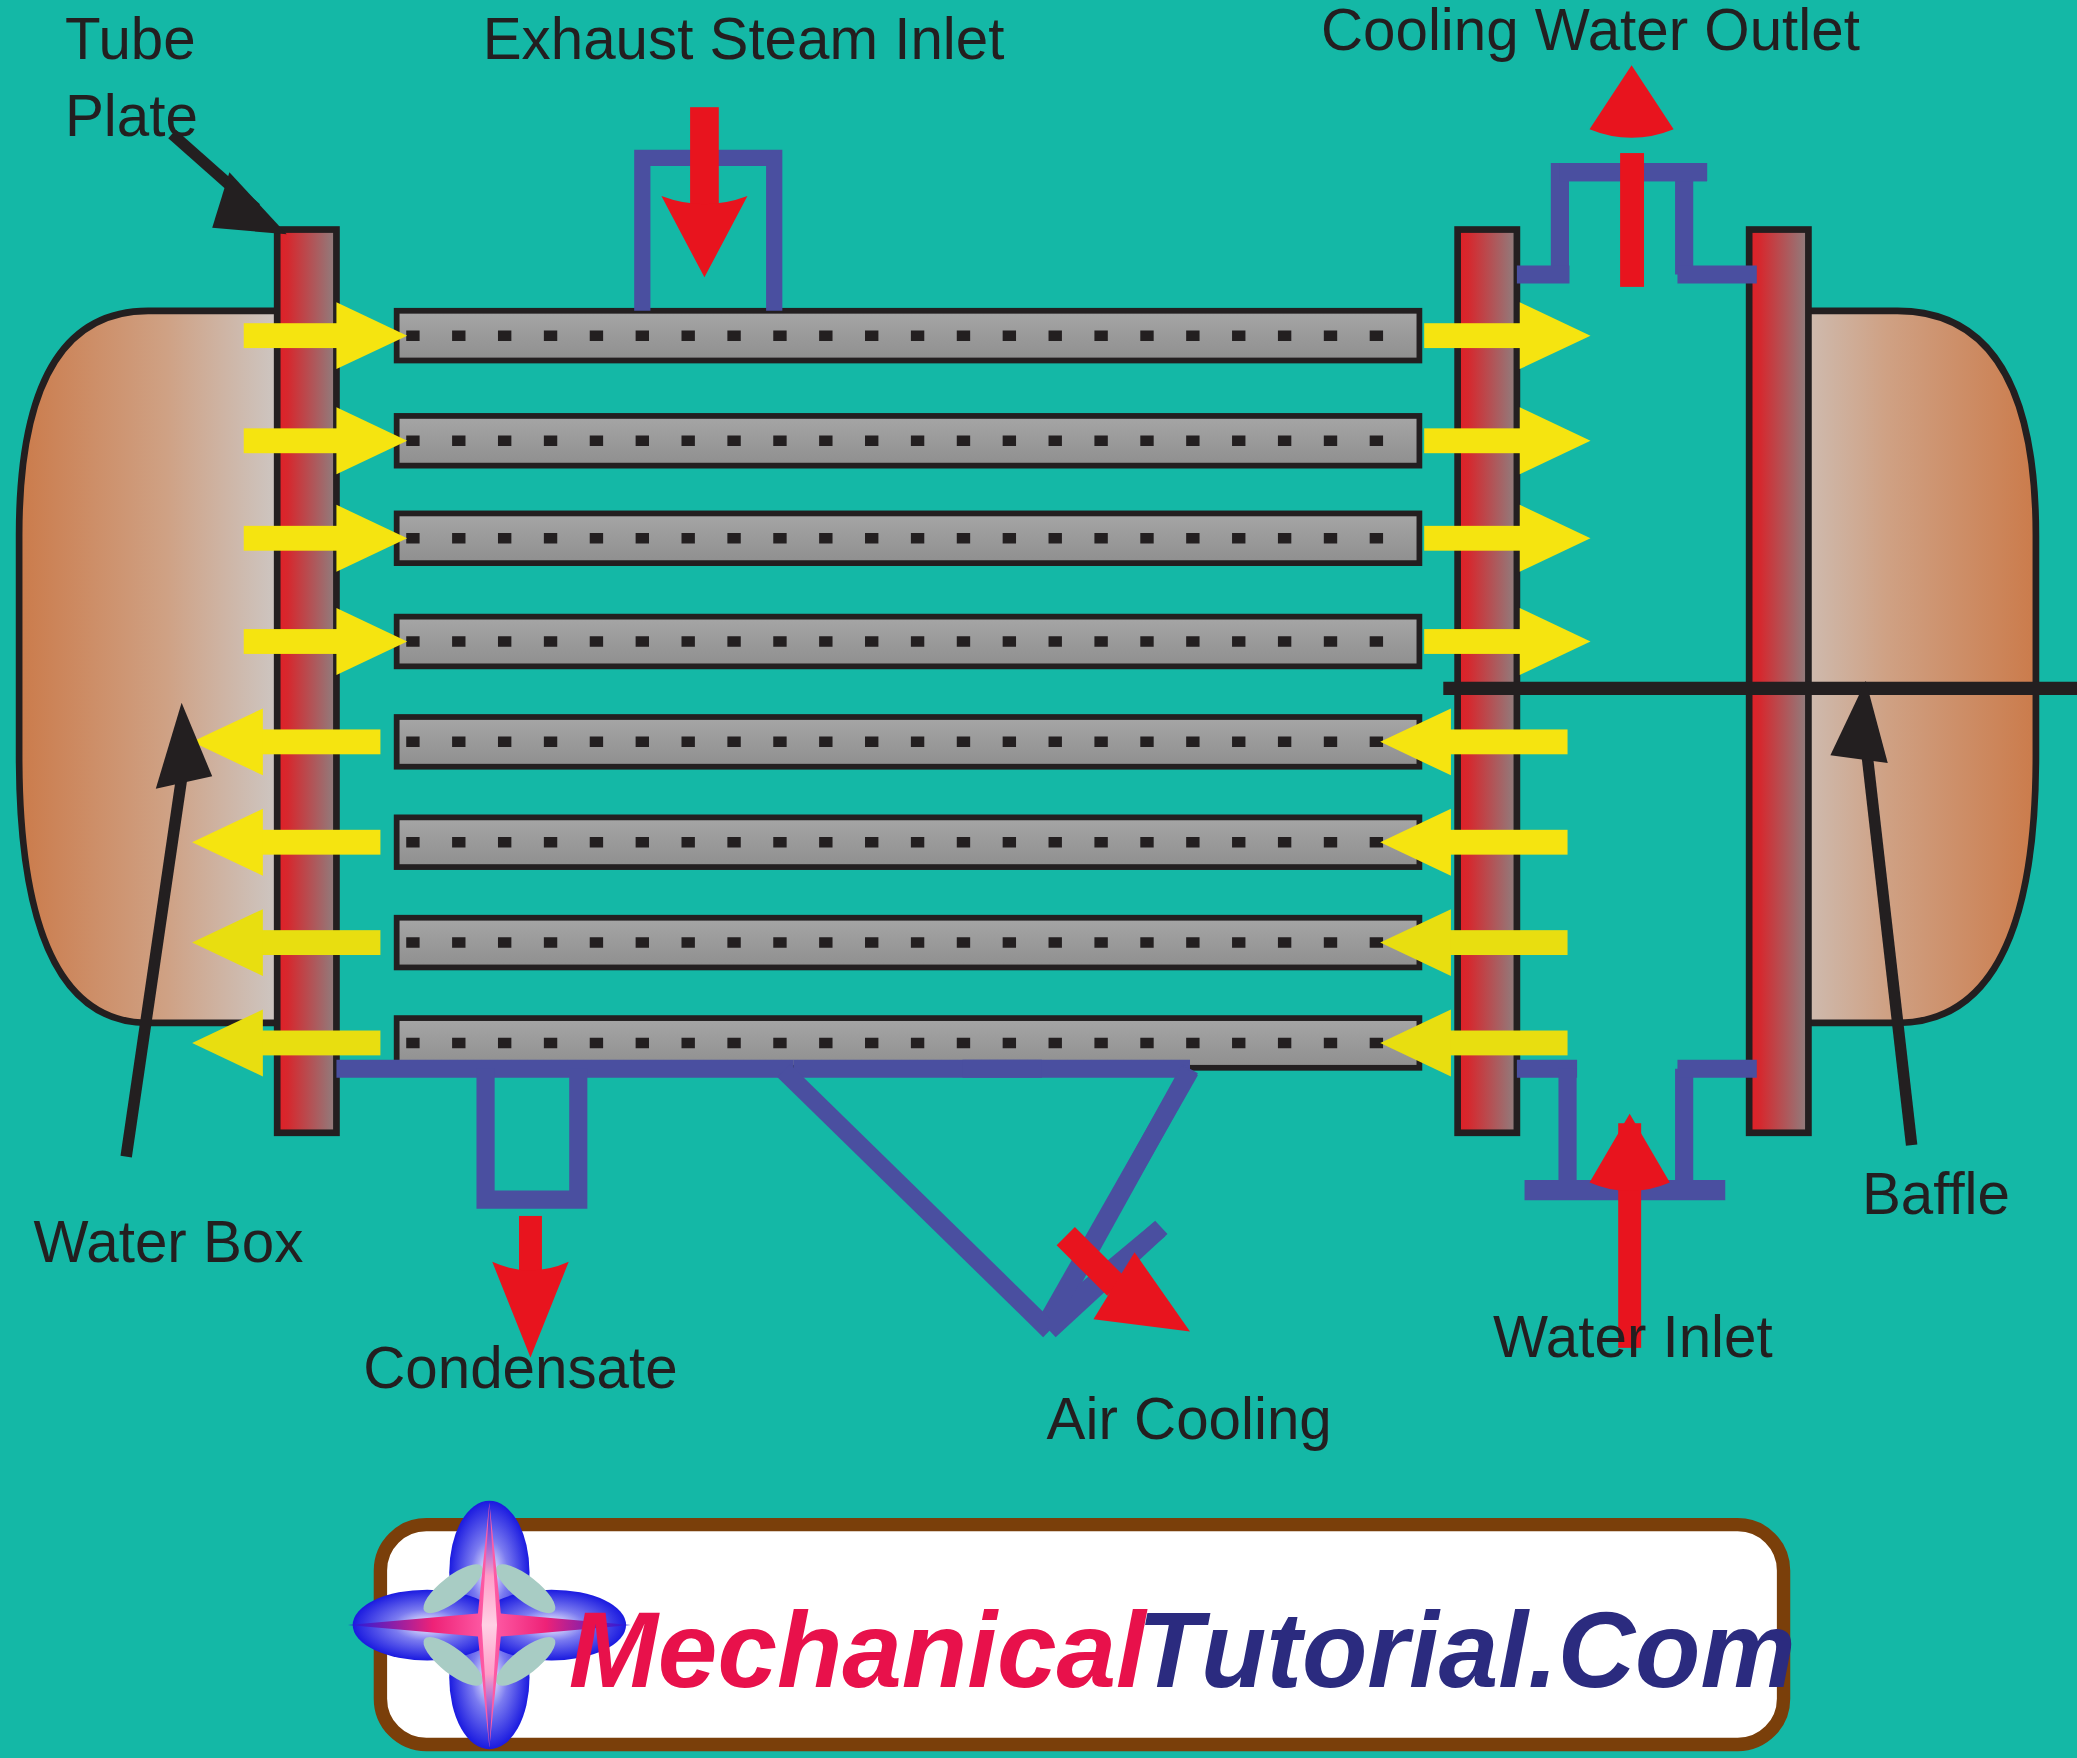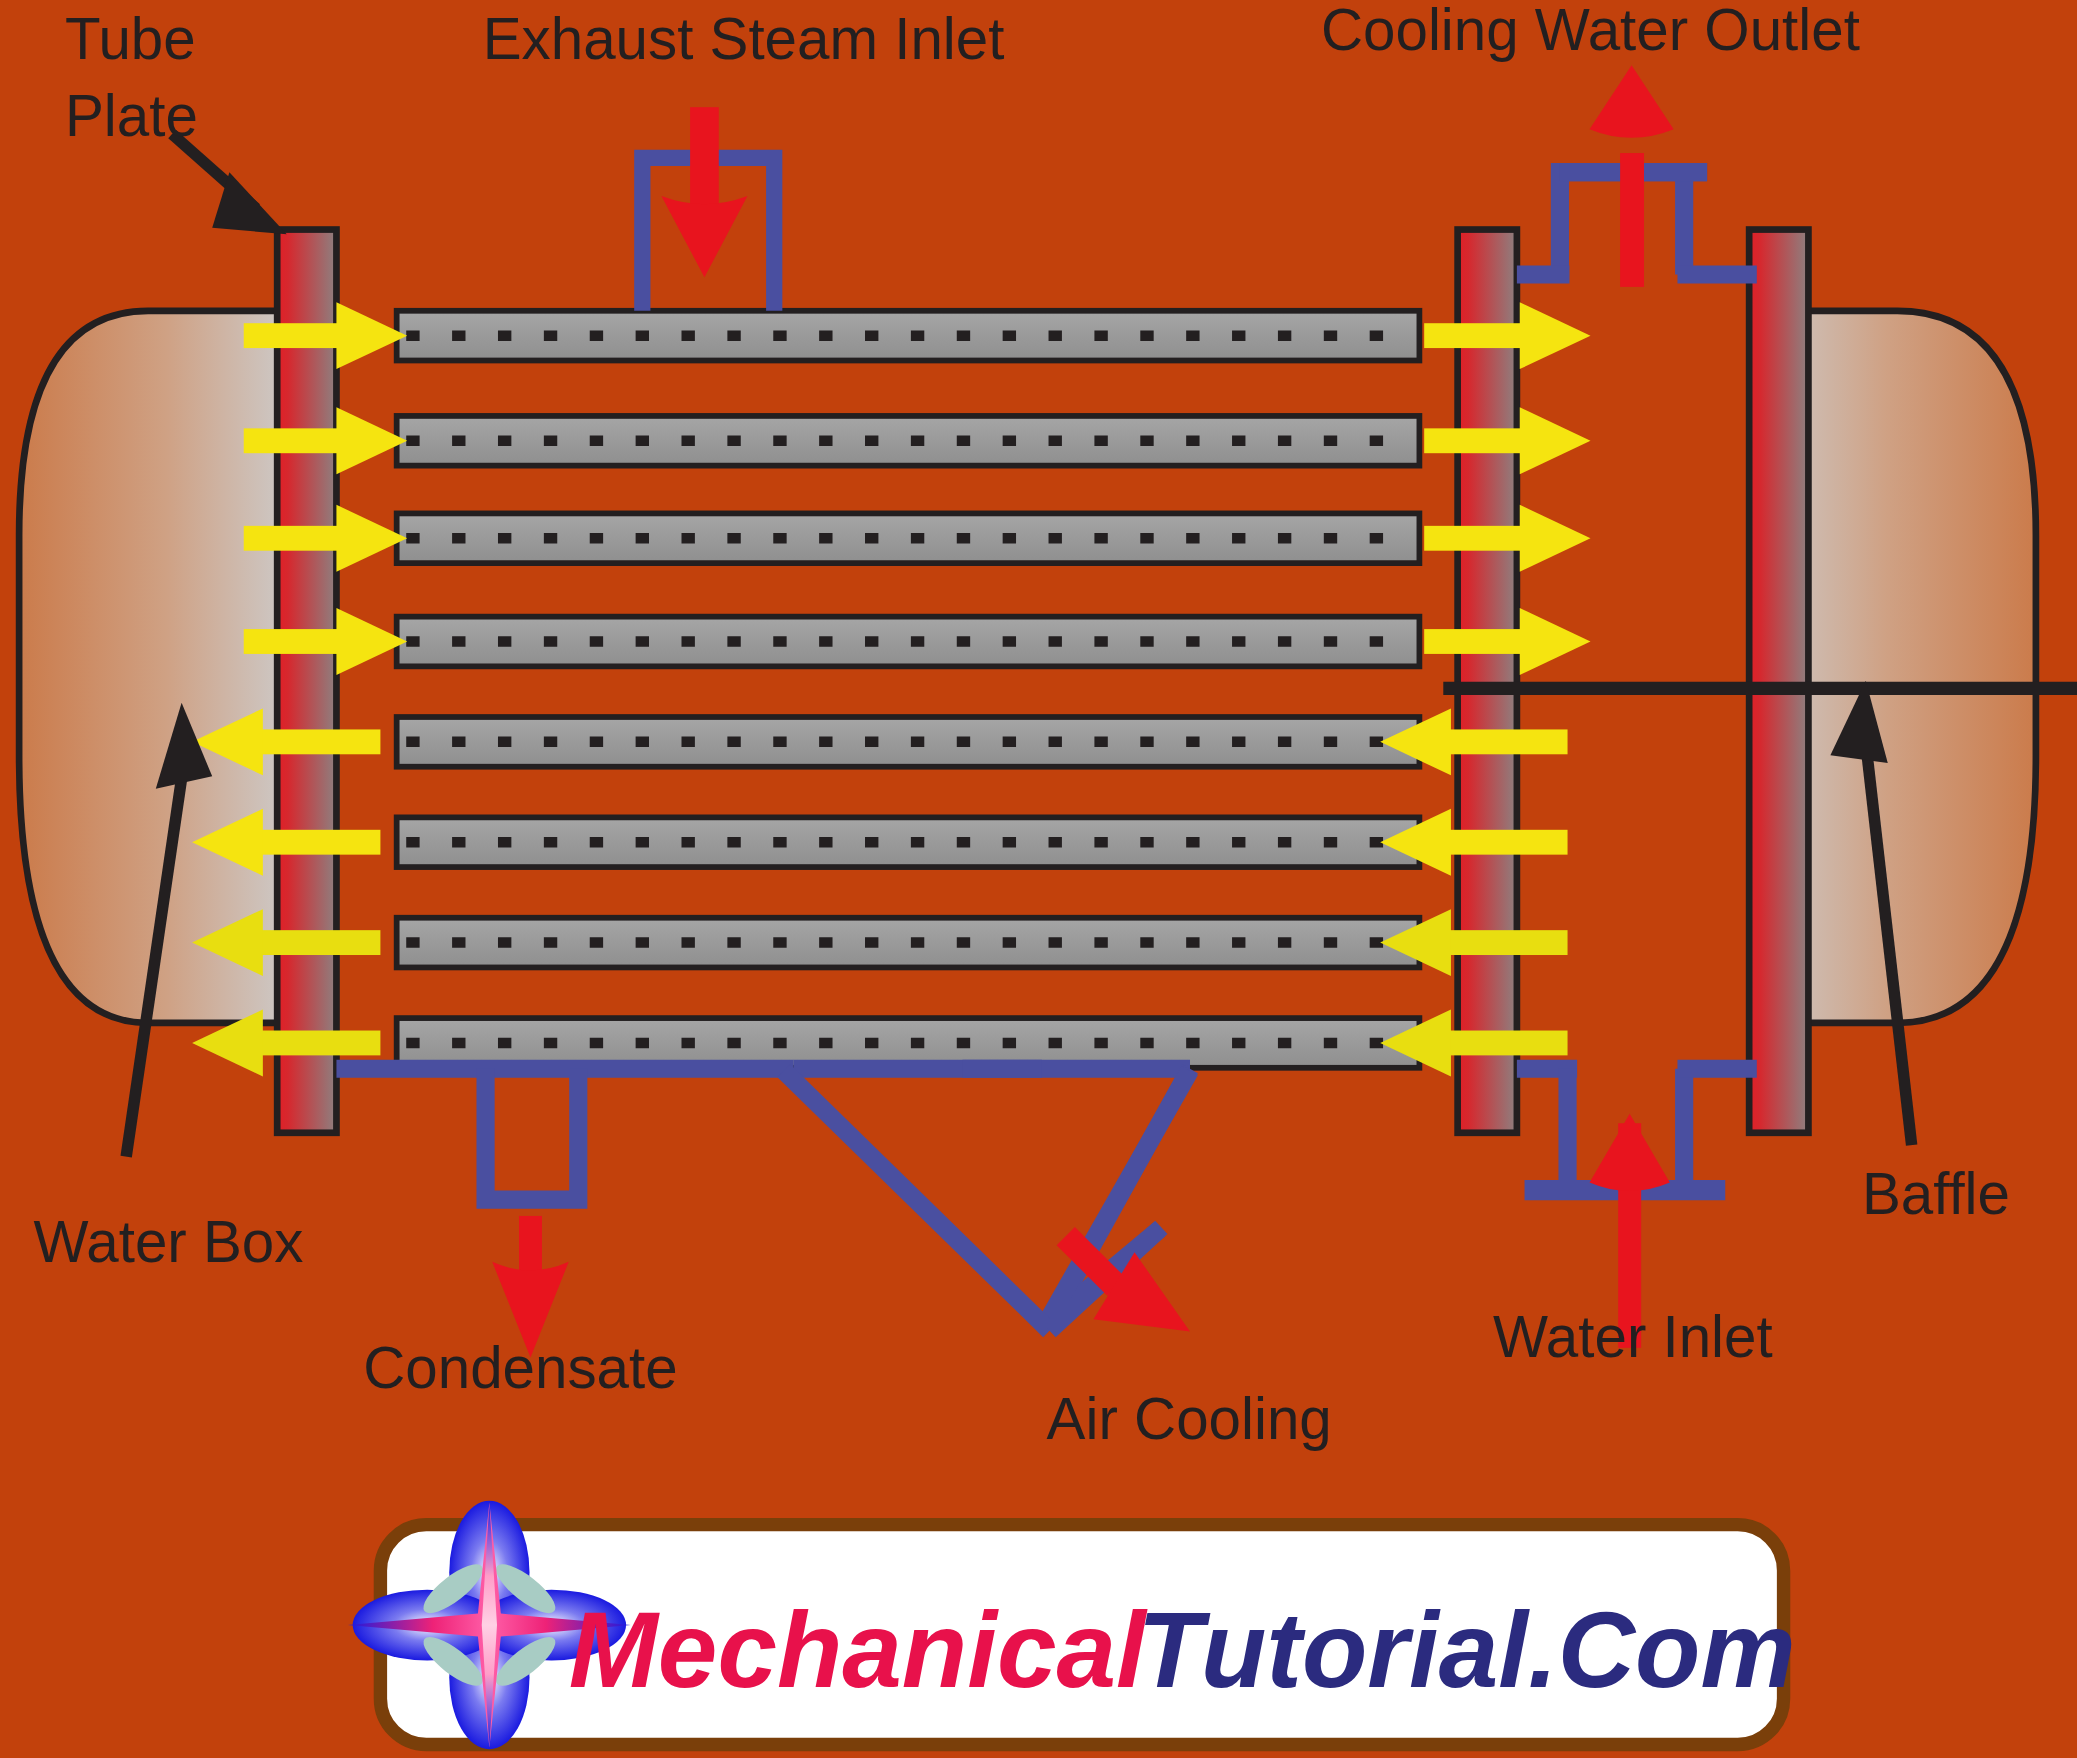--- a/index.html
+++ b/index.html
@@ -1,17 +1,17 @@
 <!DOCTYPE html>
 <html><head>
 <meta charset="utf-8">
 <style>
   html,body{margin:0;padding:0;background:#ffffff;}
   body{font-family:"Liberation Sans",sans-serif;}
-  #stage{position:relative;width:2077px;height:1759px;background:#c2410c;overflow:hidden;}
+  #stage{position:relative;width:2077px;height:1759px;background:#14b8a6;overflow:hidden;}
   svg#diagram{position:absolute;left:0;top:0;width:2077px;height:1759px;}
   .lbl{font-family:"Liberation Sans",sans-serif;font-size:61px;fill:#231f20;font-weight:400;}
   .logo-m{font-family:"Liberation Sans",sans-serif;font-style:italic;font-weight:700;font-size:112px;fill:#e8114b;}
   .logo-t{font-family:"Liberation Sans",sans-serif;font-style:italic;font-weight:700;font-size:112px;fill:#2b2b7f;}
 </style>
 </head>
 <body>
 
 <div id="stage">
 <svg id="diagram" viewBox="0 0 2173 1840">

